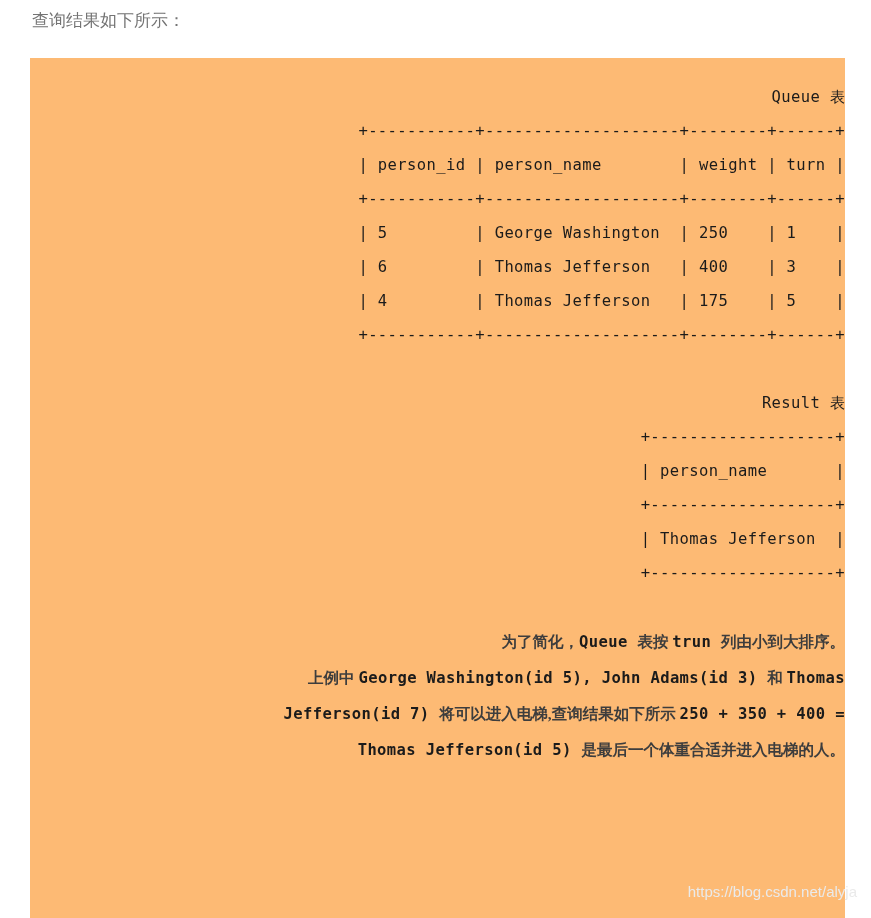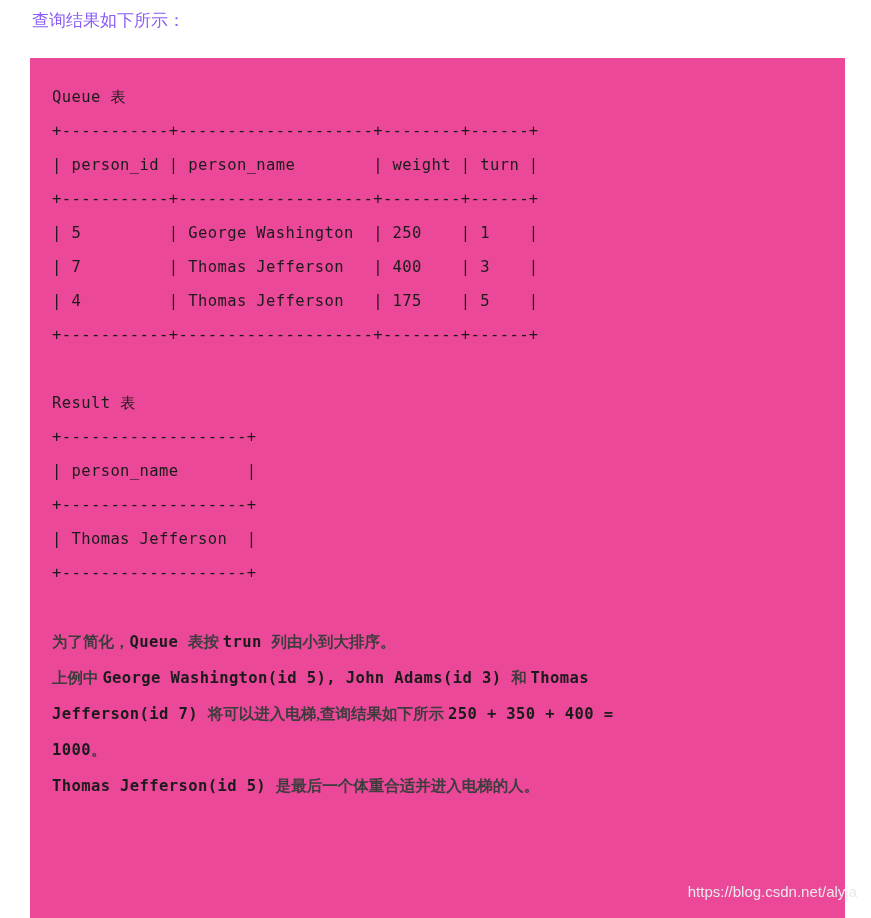--- a/index.html
+++ b/index.html
@@ -16,35 +16,36 @@
   }
 
   
   .page-title {
     position: absolute;
     left: 32px;
     top: 6px;
     font-family: "Liberation Serif", "DejaVu Serif", serif;
     font-size: 17px;
     line-height: 30px;
-    color: #8b5cf6;
+    color: #737373;
     white-space: pre;
   }
 
   
   .code-block {
     position: absolute;
     left: 30px;
     top: 58px;
     width: 815px;
     height: 860px;
-    background: #ec4899;
+    background: #fdba74;
     box-sizing: border-box;
     padding: 22px 0 0 22px;
     overflow: hidden;
+    text-align: right;
   }
 
   .code-line {
     font-family: "DejaVu Sans Mono", "Liberation Mono", monospace;
     font-size: 15.5px;
     line-height: 34px;
     color: #1b1b1b;
     white-space: pre;
     letter-spacing: 0.4px;
   }
@@ -104,40 +105,39 @@
 
 <div class="code-block">
 
   <div class="tbl-label"><span>Queue </span><span class="cjk">表</span></div>
 
   <div class="code-line">+-----------+--------------------+--------+------+</div>
   <div class="code-line">| person_id | person_name        | weight | turn |</div>
   <div class="code-line">+-----------+--------------------+--------+------+</div>
 
   <div class="code-line">| 5         | George Washington  | 250    | 1    |</div>
-  <div class="code-line">| 7         | Thomas Jefferson   | 400    | 3    |</div>
+  <div class="code-line">| 6         | Thomas Jefferson   | 400    | 3    |</div>
   <div class="code-line">| 4         | Thomas Jefferson   | 175    | 5    |</div>
 
   <div class="code-line">+-----------+--------------------+--------+------+</div>
 
   <div class="code-line blank"></div>
 
   <div class="tbl-label"><span>Result </span><span class="cjk">表</span></div>
 
   <div class="code-line">+-------------------+</div>
   <div class="code-line">| person_name       |</div>
   <div class="code-line">+-------------------+</div>
   <div class="code-line">| Thomas Jefferson  |</div>
   <div class="code-line">+-------------------+</div>
 
   <div class="code-line blank"></div>
 
   <div id="notes-container">
       <div class="note-line"><span class="cjk">为了简化，</span><span>Queue </span><span class="cjk">表按 </span><span>trun </span><span class="cjk">列由小到大排序。</span></div>
       <div class="note-line"><span class="cjk">上例中 </span><span>George Washington(id 5), John Adams(id 3) </span><span class="cjk">和 </span><span>Thomas</span></div>
       <div class="note-line"><span>Jefferson(id 7) </span><span class="cjk">将可以进入电梯,查询结果如下所示 </span><span>250 + 350 + 400 =</span></div>
-      <div class="note-line"><span>1000</span><span class="cjk">。</span></div>
       <div class="note-line"><span>Thomas Jefferson(id 5) </span><span class="cjk">是最后一个体重合适并进入电梯的人。</span></div>
     </div>
 
 </div>
 
 <div class="watermark">https://blog.csdn.net/alyja</div>
 
 </body></html>

